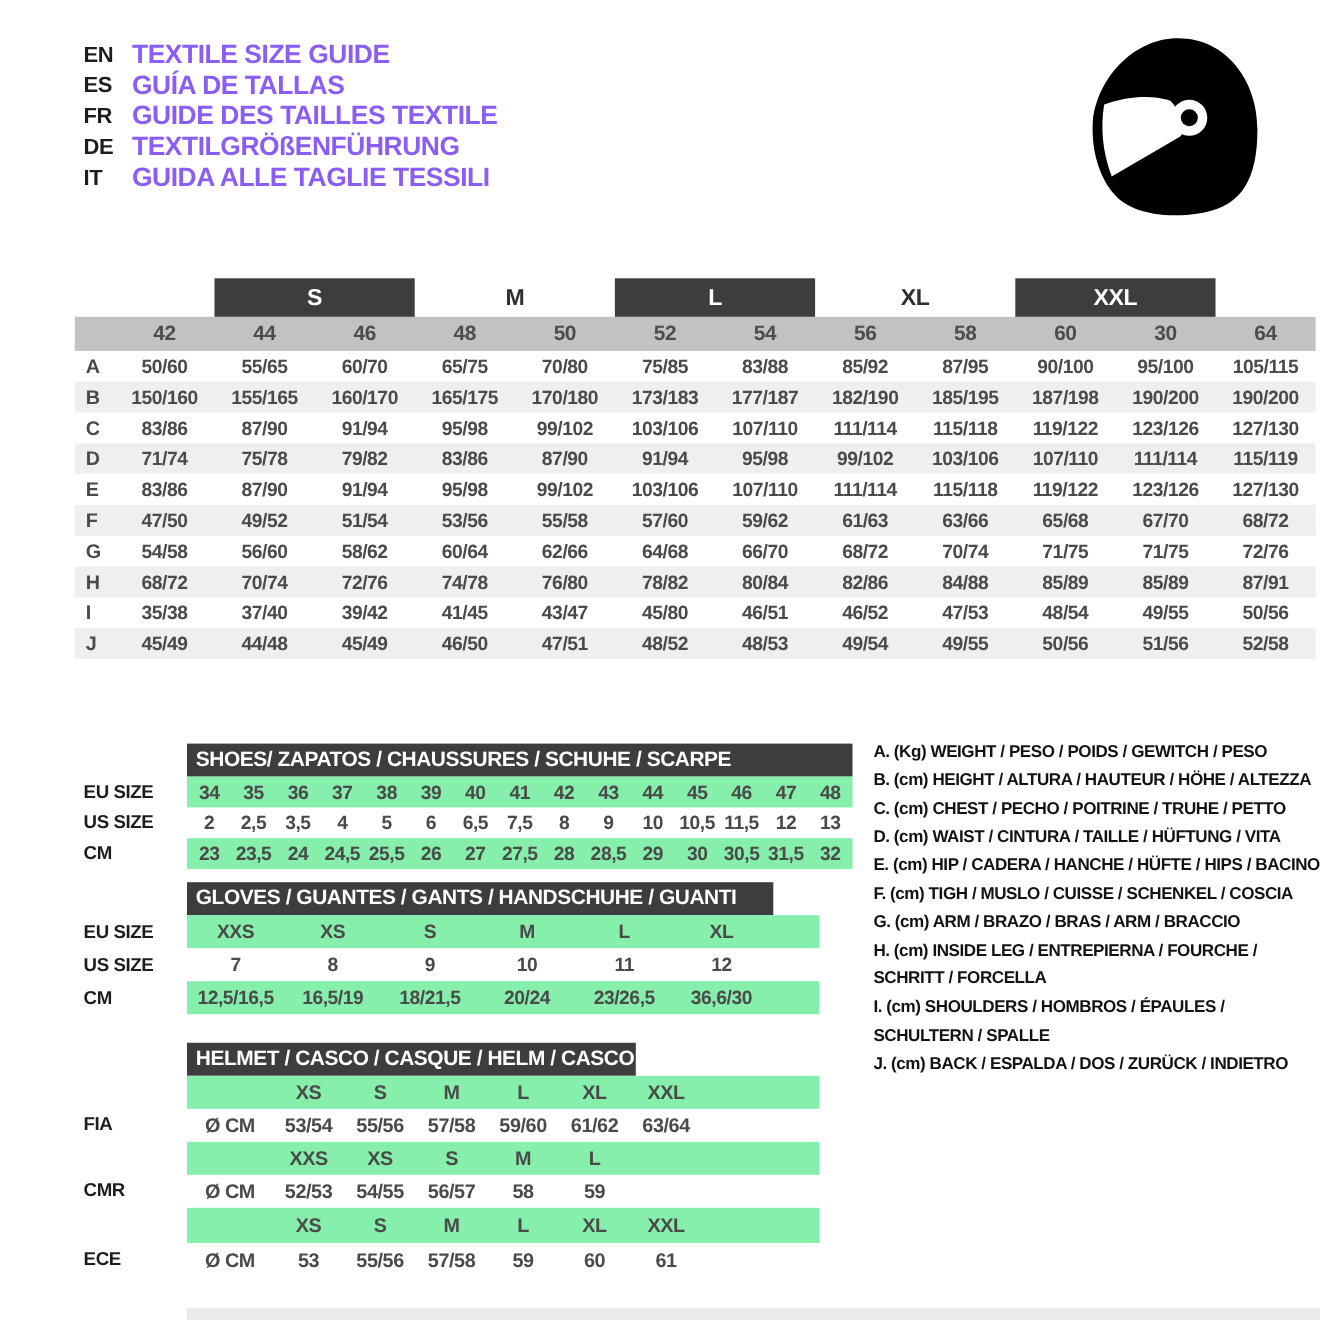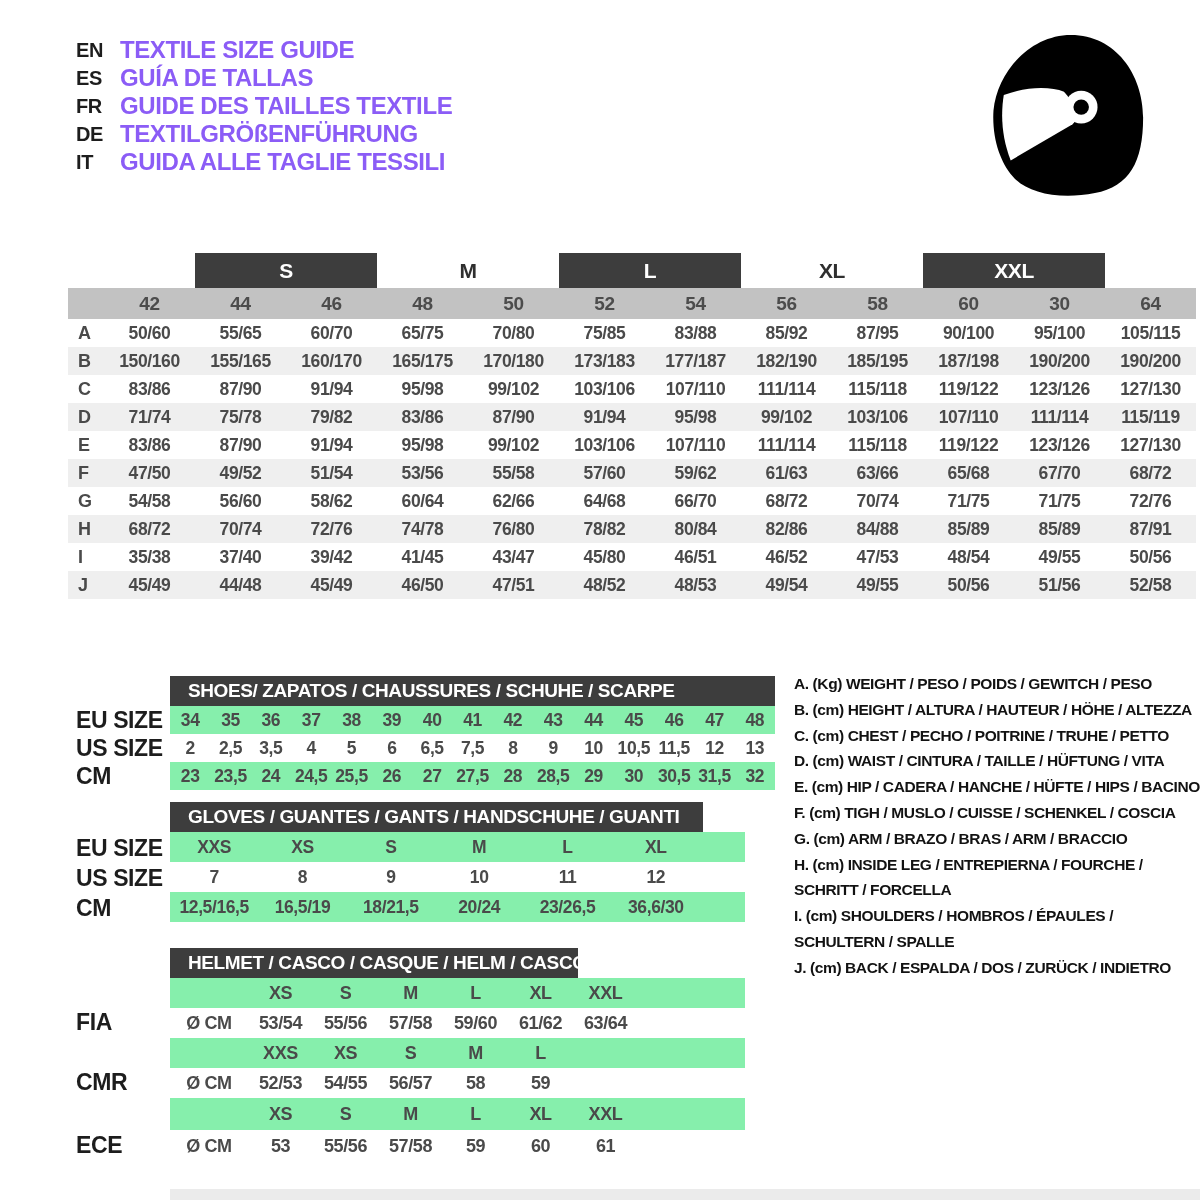--- a/index.html
+++ b/index.html
@@ -27,23 +27,23 @@
   .gcell.dark{background:#3d3d3d;color:#fff;}
   .sizes-row{background:#c2c2c2;height:31px;align-items:center;}
   .cell{display:flex;align-items:center;justify-content:center;white-space:nowrap;}
   .sizes-row .cell{font-size:19px;color:#4c4c4c;}
   .mrow{height:28px;align-items:center;font-size:17.5px;}
   .mrow.shade{background:#efefef;}
   .rletter{display:flex;align-items:center;justify-content:flex-start;padding-left:10px;font-size:18px;}
 
   
   .sec-bar{position:absolute;left:170px;height:30px;background:#3d3d3d;color:#fff;
-    display:flex;align-items:center;padding-left:18px;font-size:19px;box-sizing:border-box;white-space:nowrap;}
+    display:flex;align-items:center;padding-left:8px;font-size:19px;box-sizing:border-box;white-space:nowrap;}
   .sec-label{position:absolute;left:76px;height:28px;display:flex;align-items:center;
-    font-size:23px;color:#1d1d1d;white-space:nowrap;}
+    font-size:17px;color:#1d1d1d;white-space:nowrap;}
   .sec-row{position:absolute;left:170px;display:grid;align-items:center;font-size:17.5px;box-sizing:border-box;}
   .sec-row.shade{background:#86efac;}
 
   .shoes-row{width:605px;height:28px;grid-template-columns:repeat(15,1fr);}
   .shoes-bar{top:676px;width:605px;}
 
   .gloves-row{width:575px;height:30px;grid-template-columns:repeat(6,1fr);padding-right:45px;}
   .gloves-bar{top:802px;width:533px;}
 
   .helmet-bar{top:948px;width:408px;}

